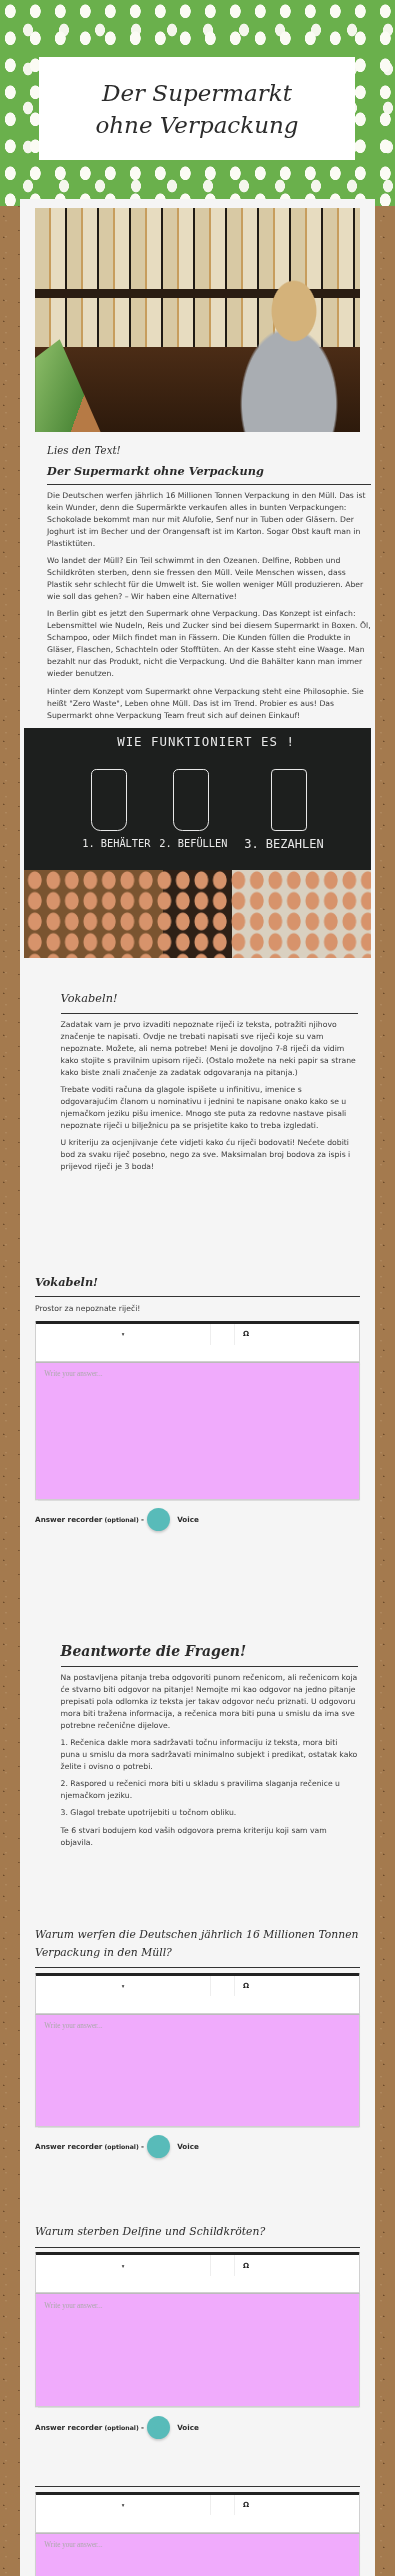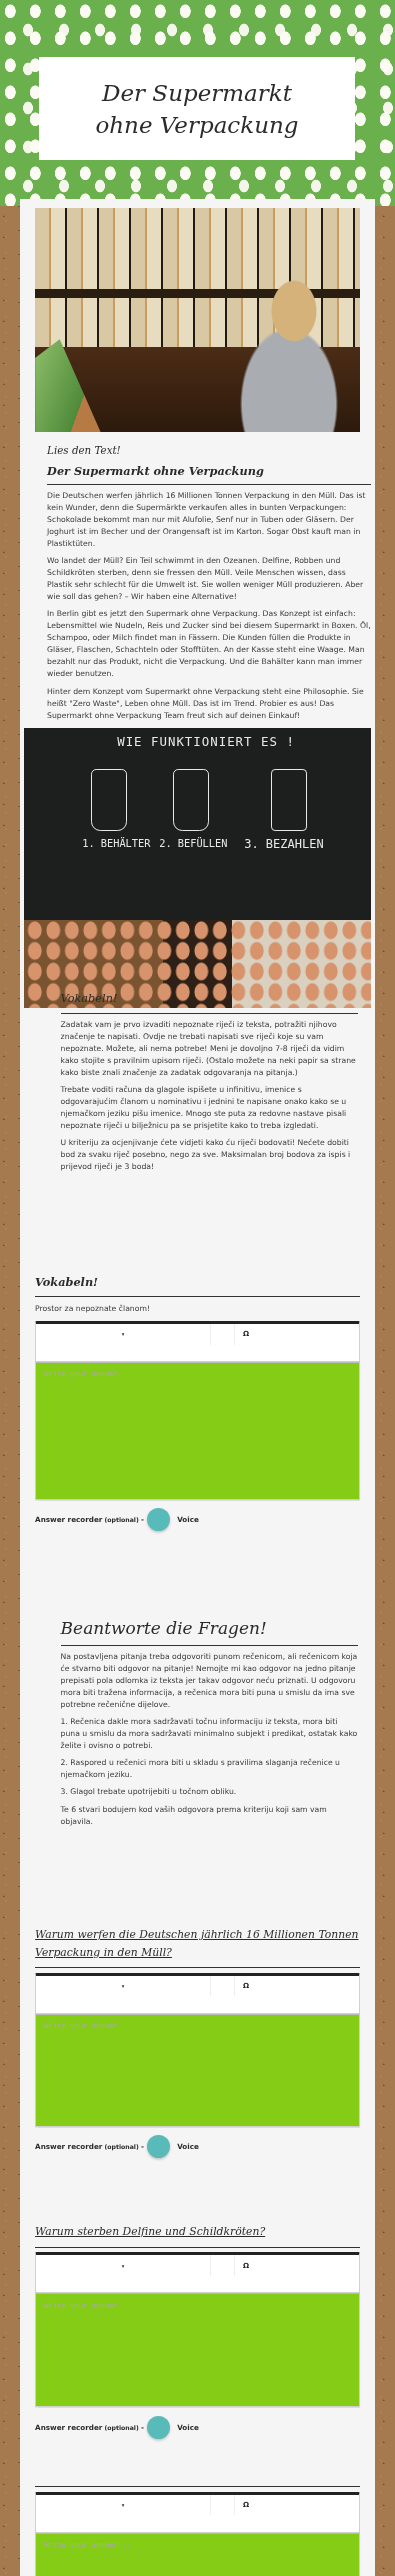--- a/index.html
+++ b/index.html
@@ -56,21 +56,21 @@
     position: absolute; left: 0; bottom: 0; width: 82px; height: 93px;
     background: linear-gradient(110deg, #8fbf6a, #4f8a3a 60%, #b67a45 60%);
     clip-path: polygon(0 20%, 30% 0, 60% 60%, 80% 100%, 0 100%);
   }
   .photo1 .person {
     position: absolute; left: 202px; top: 72px; width: 103px; height: 155px;
     background: radial-gradient(ellipse 23px 31px at 57px 31px, #d4b27a 95%, transparent 100%),
                 radial-gradient(ellipse 49px 77px at 52px 124px, #a9adb2 95%, transparent 100%);
   }
   .photo2 {
-    left: 4.6px; top: 529px; width: 347px; height: 280px;
+    left: 4.6px; top: 529px; width: 347px; height: 230px;
     background: #1d1f1e;
   }
   .photo2 .board-title {
     position: absolute; left: 93px; top: 6.2px; color: #e8e8e8;
     font-family: "DejaVu Sans Mono", monospace; font-size: 12.4px; letter-spacing: 1px;
   }
   .photo2 .jar {
     position: absolute; top: 41px; width: 36px; height: 62px;
     border: 1.5px solid #e8e8e8; border-radius: 5.2px 5.2px 9.3px 9.3px;
   }
@@ -103,36 +103,36 @@
     border-right: 0.5px solid #eee; display: flex; align-items: center; justify-content: center;
     font-size: 5.2px; color: #333; cursor: pointer;
   }
   .toolbar .sep {
     position: absolute; left: 175px; top: 0; width: 24px; height: 20.6px; border-right: 0.5px solid #eee;
   }
   .toolbar .omega {
     position: absolute; left: 207px; top: 5.2px; font-size: 7.2px; font-weight: bold; color: #222; cursor: pointer;
   }
   .answer-area {
-    width: 325px; background: #84cc16; border: 0.5px solid #cfcfcf; border-top: 0.5px solid #bbb;
-    padding: 7.2px 8.2px; font-family: Liberation Mono, monospace; font-size: 7.2px; color: #333;
+    width: 325px; background: #f0abfc; border: 0.5px solid #cfcfcf; border-top: 0.5px solid #bbb;
+    padding: 7.2px 8.2px; font-family: Liberation Serif, serif; font-size: 7.2px; color: #333;
     resize: none; display: block; outline: none; box-shadow: 0 0.5px 1px rgba(0,0,0,0.1);
   }
   .answer-area::placeholder { color: #aaa; }
   .recorder {
     display: flex; align-items: center; margin-top: 8.2px; font-size: 7.2px; font-weight: bold; color: #2b2b2b; text-align: right;
   }
   .recorder .opt { font-weight: bold; font-size: 6.2px; margin-left: 2.1px; }
   .recorder .dash { margin: 0 3.1px 0 2.1px; }
   .recorder .rec-btn {
     width: 23px; height: 23px; border-radius: 50%; background: #58bbb9;
     box-shadow: 0 1.5px 2.6px rgba(0,0,0,0.2); cursor: pointer; border: none;
   }
   .recorder .voice { margin-left: 7.2px; }
-  .q-title { font-size: 10.8px; line-height: 17.5px; text-decoration: underline; }
+  .q-title { font-size: 10.8px; line-height: 17.5px; }
 </style>
 </head>
 <body>
 
 <div class="header">
   <div class="title-card">
     <h1>Der Supermarkt ohne Verpackung</h1>
   </div>
 </div>
 
@@ -173,40 +173,40 @@
     <div class="body-text">
       <p>Zadatak vam je prvo izvaditi nepoznate riječi iz teksta, potražiti njihovo značenje te napisati. Ovdje ne trebati napisati sve riječi koje su vam nepoznate. Možete, ali nema potrebe! Meni je dovoljno 7-8 riječi da vidim kako stojite s pravilnim upisom riječi. (Ostalo možete na neki papir sa strane kako biste znali značenje za zadatak odgovaranja na pitanja.)</p>
       <p>Trebate voditi računa da glagole ispišete u infinitivu, imenice s odgovarajućim članom u nominativu i jednini te napisane onako kako se u njemačkom jeziku pišu imenice. Mnogo ste puta za redovne nastave pisali nepoznate riječi u bilježnicu pa se prisjetite kako to treba izgledati.</p>
       <p>U kriteriju za ocjenjivanje ćete vidjeti kako ću riječi bodovati! Nećete dobiti bod za svaku riječ posebno, nego za sve. Maksimalan broj bodova za ispis i prijevod riječi je 3 boda!</p>
     </div>
   </div>
 
   <div class="answer-block" style="top:1076px;">
     <div class="script-h" style="font-size:11.3px; font-weight:bold; margin-bottom:7.2px;">Vokabeln!</div>
     <div class="rule" style="margin-bottom:6.2px;"></div>
-    <div class="body-text" style="margin-bottom:6.2px;">Prostor za nepoznate članom!</div>
+    <div class="body-text" style="margin-bottom:6.2px;">Prostor za nepoznate riječi!</div>
     <div class="toolbar">
       <div class="dropdown">
           <span>▾</span>
         </div>
       <div class="sep"></div>
       <span class="omega">Ω</span>
     </div>
     <textarea class="answer-area" style="height: 138px;" placeholder="Write your answer..."></textarea>
     <div class="recorder">
       <span>Answer recorder</span>
       <span class="opt">(optional)</span>
       <span class="dash">-</span>
       <button class="rec-btn"></button>
       <span class="voice">Voice</span>
     </div>
   </div>
 
   <div class="section" style="top:1419px; padding: 0 29px;">
-    <div class="script-h" style="font-size:17px; font-weight:normal; margin-bottom:7.2px;">Beantworte die Fragen!</div>
+    <div class="script-h" style="font-size:14px; font-weight:bold; margin-bottom:7.2px;margin-top:25px;">Beantworte die Fragen!</div>
     <div class="rule" style="margin-bottom:5.2px;"></div>
     <div class="body-text">
       <p>Na postavljena pitanja treba odgovoriti punom rečenicom, ali rečenicom koja će stvarno biti odgovor na pitanje! Nemojte mi kao odgovor na jedno pitanje prepisati pola odlomka iz teksta jer takav odgovor neću priznati. U odgovoru mora biti tražena informacija, a rečenica mora biti puna u smislu da ima sve potrebne rečenične dijelove.</p>
       <p>1. Rečenica dakle mora sadržavati točnu informaciju iz teksta, mora biti puna u smislu da mora sadržavati minimalno subjekt i predikat, ostatak kako želite i ovisno o potrebi.</p>
       <p>2. Raspored u rečenici mora biti u skladu s pravilima slaganja rečenice u njemačkom jeziku.</p>
       <p>3. Glagol trebate upotrijebiti  u točnom obliku.</p>
       <p>Te 6 stvari bodujem kod vaših odgovora prema kriteriju koji sam vam objavila.</p>
     </div>
   </div>
 

